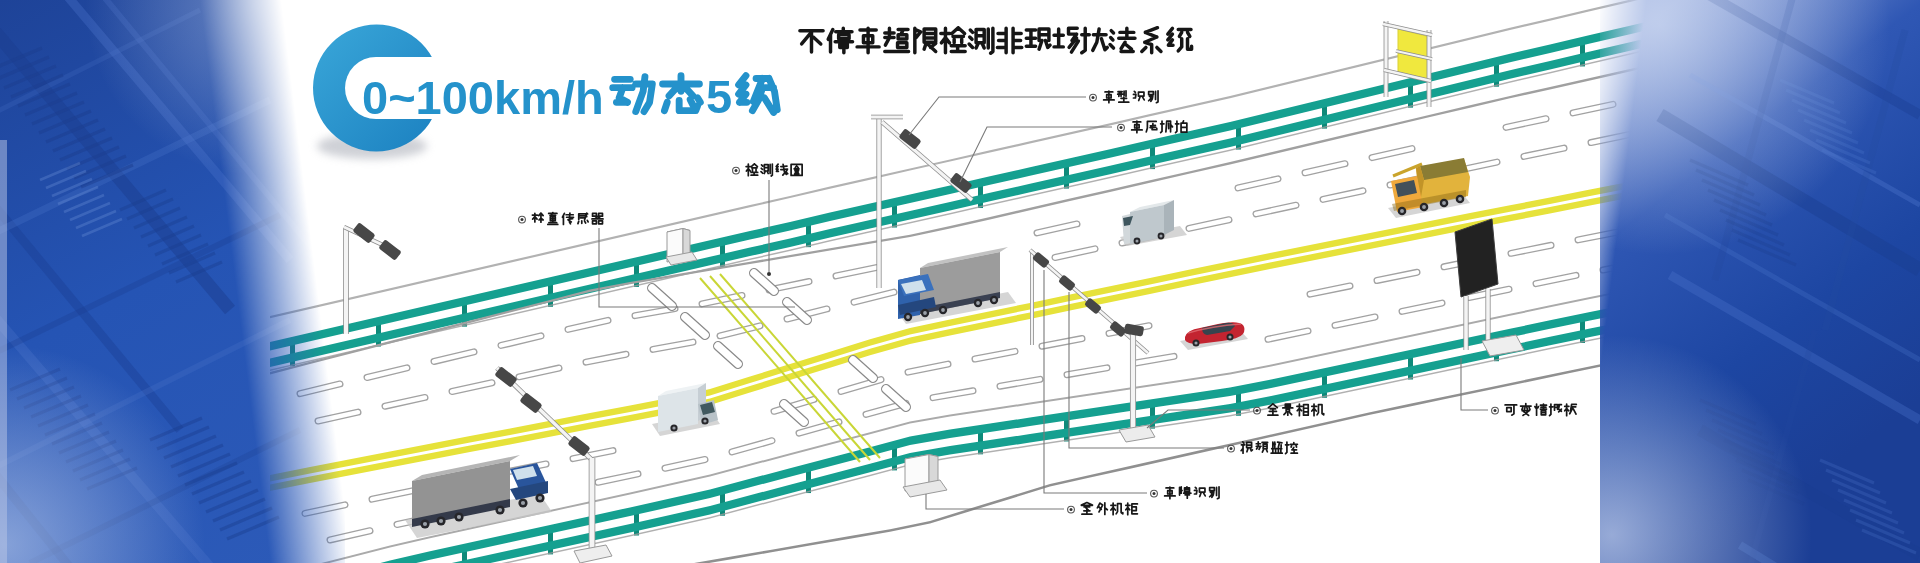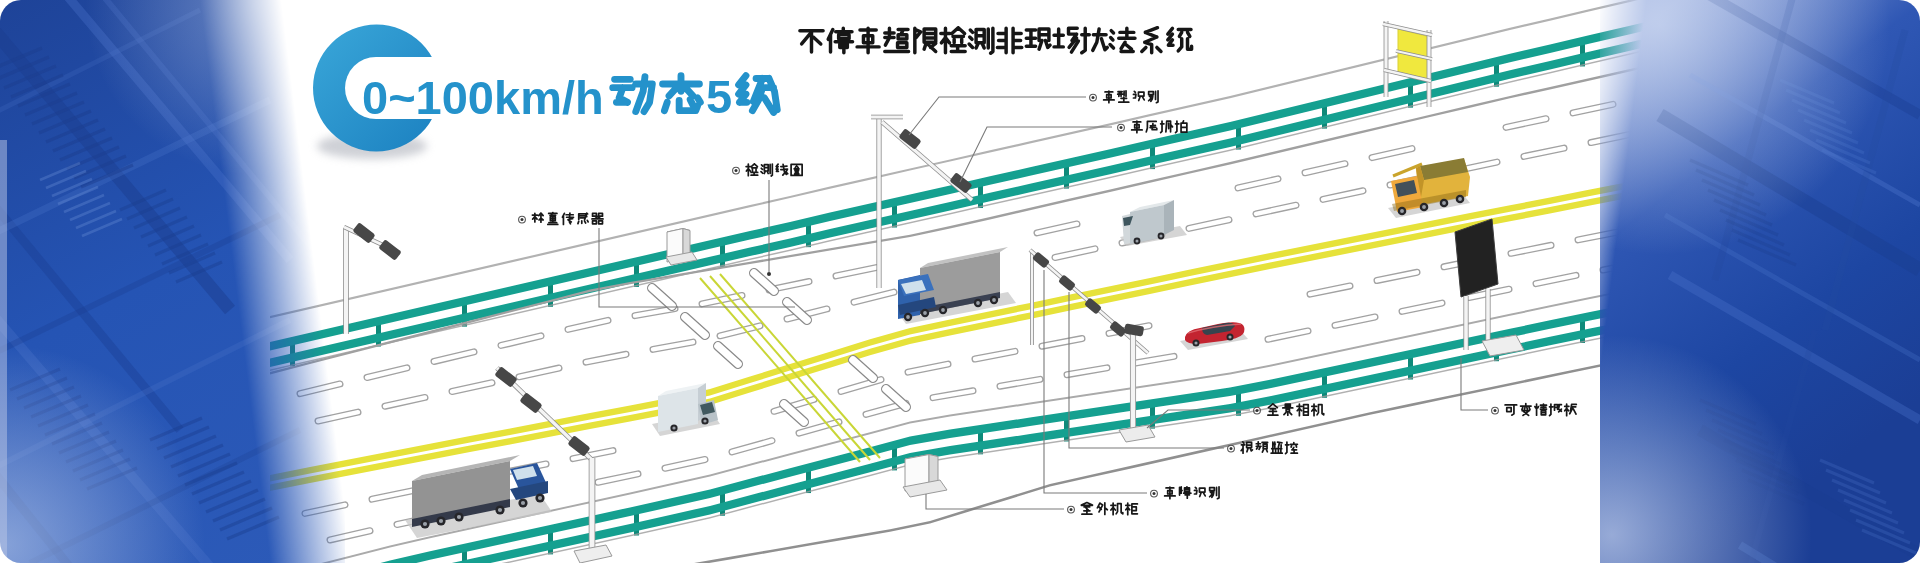--- a/index.html
+++ b/index.html
@@ -1,15 +1,15 @@
 <!DOCTYPE html>
 <html><head><meta charset="utf-8">
 <style>
 html,body{margin:0;padding:0;background:#fff;}
-#wrap{position:relative;width:1920px;height:563px;overflow:hidden;font-family:"Liberation Sans",sans-serif;border-radius:21px;}
+#wrap{position:relative;width:1920px;height:563px;overflow:hidden;font-family:"Liberation Sans",sans-serif;}
 </style></head>
 <body>
 <div id="wrap"><svg xmlns="http://www.w3.org/2000/svg" width="1920" height="563" viewBox="0 0 1920 563">
       <rect width="1920" height="563" fill="#ffffff"></rect>
       <polygon points="270,316 310,306.8 350,297.5 390,288.3 430,279 470,269.8 510,260.6 550,251.3 590,242.1 630,232.8 670,223.6 710,214.3 750,205.1 790,195.9 830,186.6 870,177.5 910,168.4 950,159.4 990,150.3 1030,141.3 1070,132.2 1110,123.2 1150,114.1 1190,105.1 1230,96 1270,86.3 1310,76.5 1350,66.8 1390,57 1430,47.3 1470,37.5 1510,27.8 1550,18.5 1590,9.1 1630,-0.3 1670,-9.7 1670,-7.5 1630,1.9 1590,11.3 1550,20.7 1510,30 1470,39.7 1430,49.5 1390,59.2 1350,69 1310,78.7 1270,88.5 1230,98.2 1190,107.3 1150,116.3 1110,125.4 1070,134.4 1030,143.5 990,152.5 950,161.6 910,170.6 870,179.7 830,188.8 790,198.1 750,207.3 710,216.5 670,225.8 630,235 590,244.3 550,253.5 510,262.8 470,272 430,281.2 390,290.5 350,299.7 310,309 270,318.2" fill="#b2b2b2"></polygon>
       <rect x="290" y="339.379" width="5" height="27" fill="#0e8a7a"></rect>
       <rect x="376" y="319.51" width="5" height="27" fill="#0e8a7a"></rect>
       <rect x="462" y="299.641" width="5" height="27" fill="#0e8a7a"></rect>
       <rect x="548" y="279.772" width="5" height="27" fill="#0e8a7a"></rect>
       <rect x="634" y="259.903" width="5" height="27" fill="#0e8a7a"></rect>

